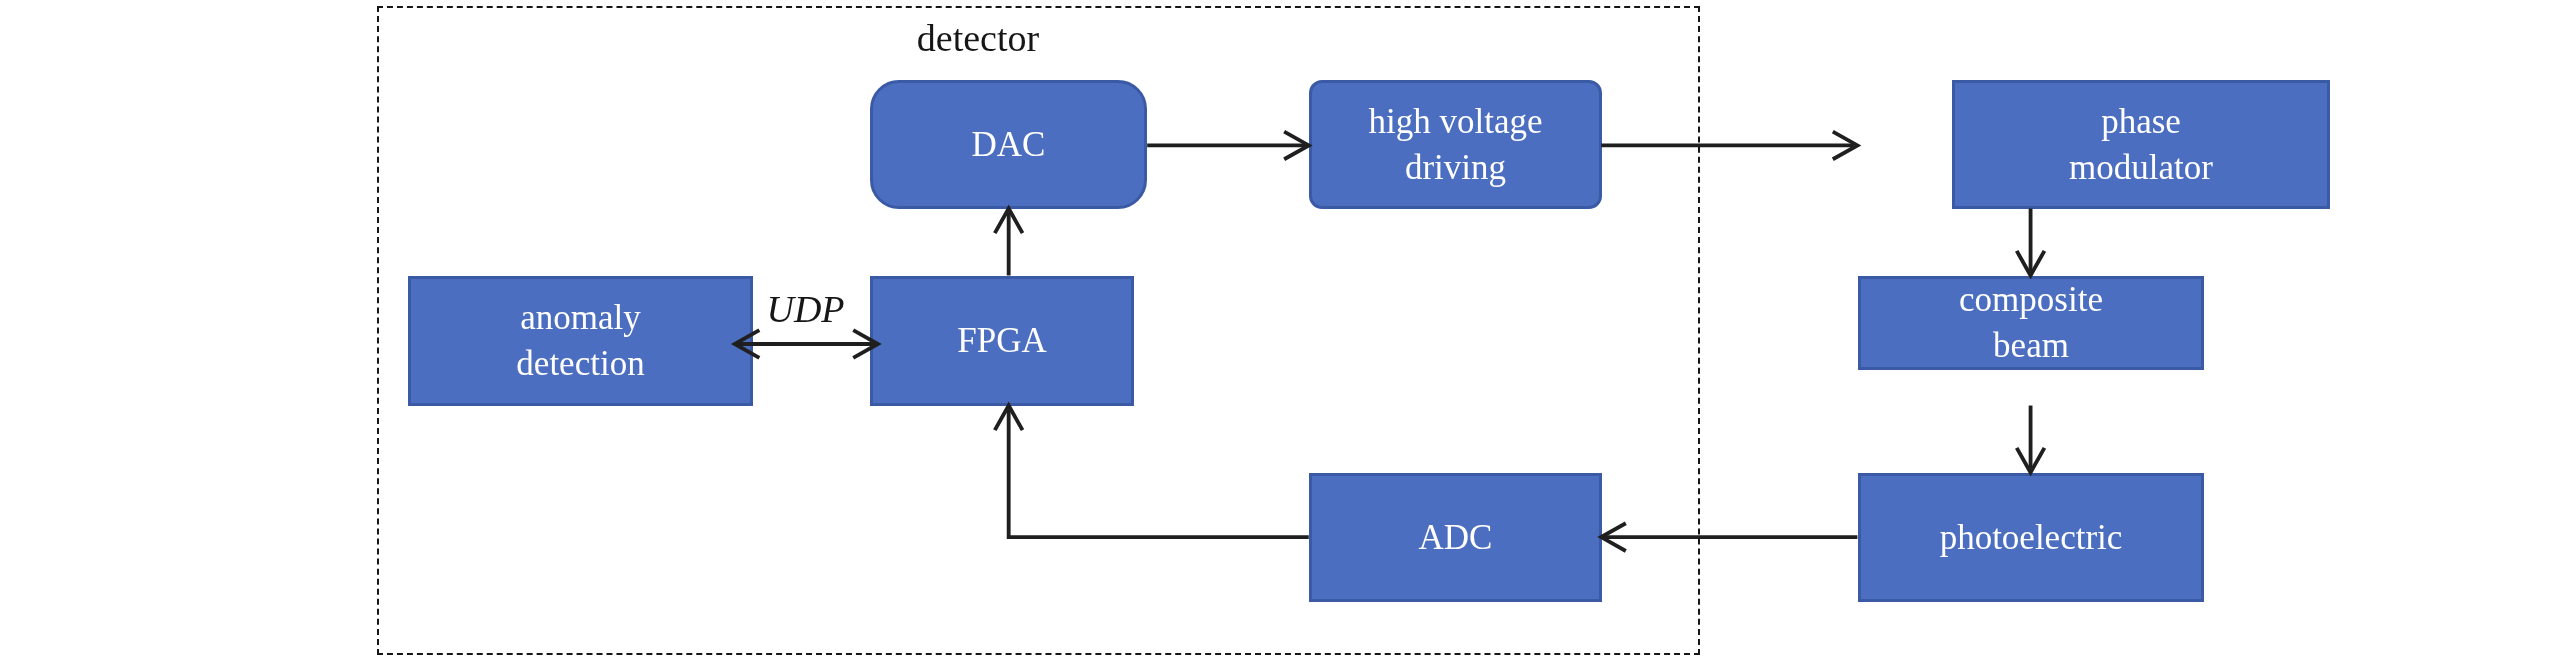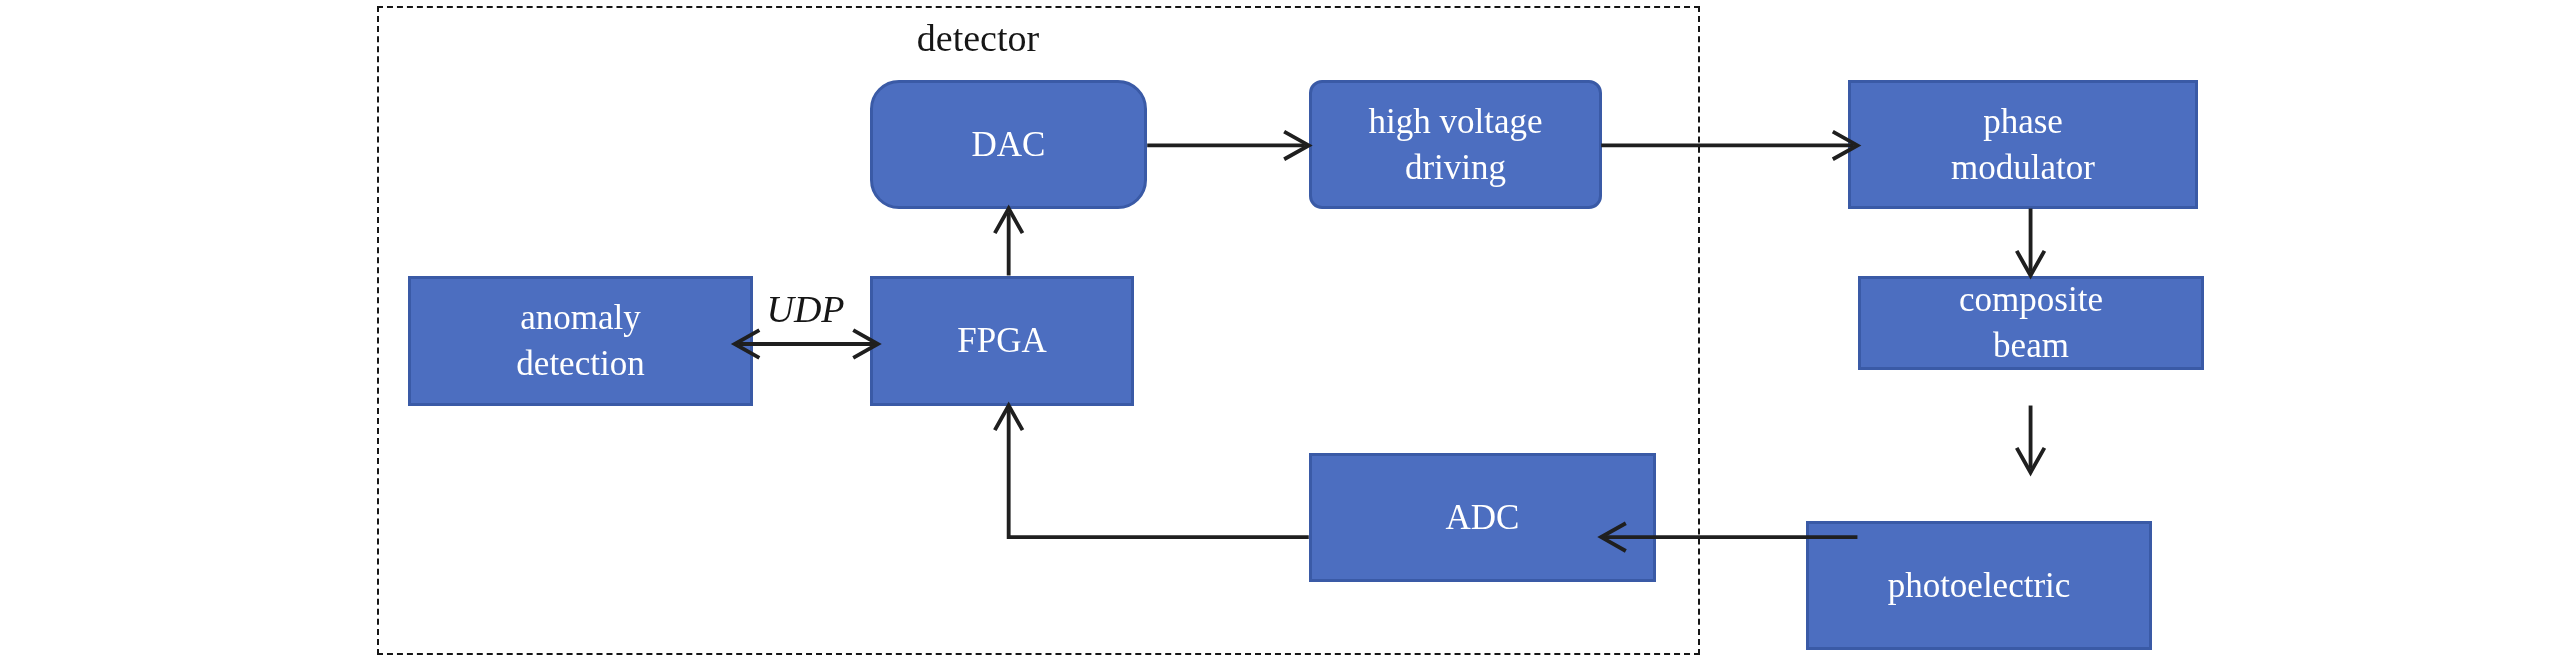--- a/index.html
+++ b/index.html
@@ -37,26 +37,26 @@
     align-items: center;
     justify-content: center;
     text-align: center;
     font-size: 35px;
     line-height: 46px;
   }
   .box span { display: block; white-space: nowrap; }
 
   .box-dac  { left: 870px; top: 80px; width: 277px; height: 129px; border-radius: 29px; }
   .box-hvd  { left: 1309px; top: 80px; width: 293px; height: 129px; border-radius: 13px; }
-  .box-pm   { left: 1848px; top: 80px; width: 350px; height: 129px; }
+  .box-pm   { left: 1952px; top: 80px; width: 378px; height: 129px; }
   .box-anom { left:  408px; top: 276px; width: 345px; height: 130px; }
   .box-fpga { left: 870px; top: 276px; width: 264px; height: 130px; }
   .box-cb   { left: 1858px; top: 276px; width: 346px; height: 94px; }
-  .box-adc  { left: 1309px; top: 453px; width: 347px; height: 129px; }
-  .box-pdc  { left: 1806px; top: 473px; width: 346px; height: 129px; margin-top: 48px; }
+  .box-adc  { left: 1309px; top: 473px; width: 293px; height: 129px; }
+  .box-pdc  { left: 1858px; top: 473px; width: 346px; height: 129px; }
 
   .float-label {
     position: absolute;
     color: var(--label-text, #161616);
     font-size: 38px;
     line-height: 42px;
     text-align: center;
     white-space: nowrap;
   }
   .label-detector { left: 878px; top: 17px; width: 200px; }

